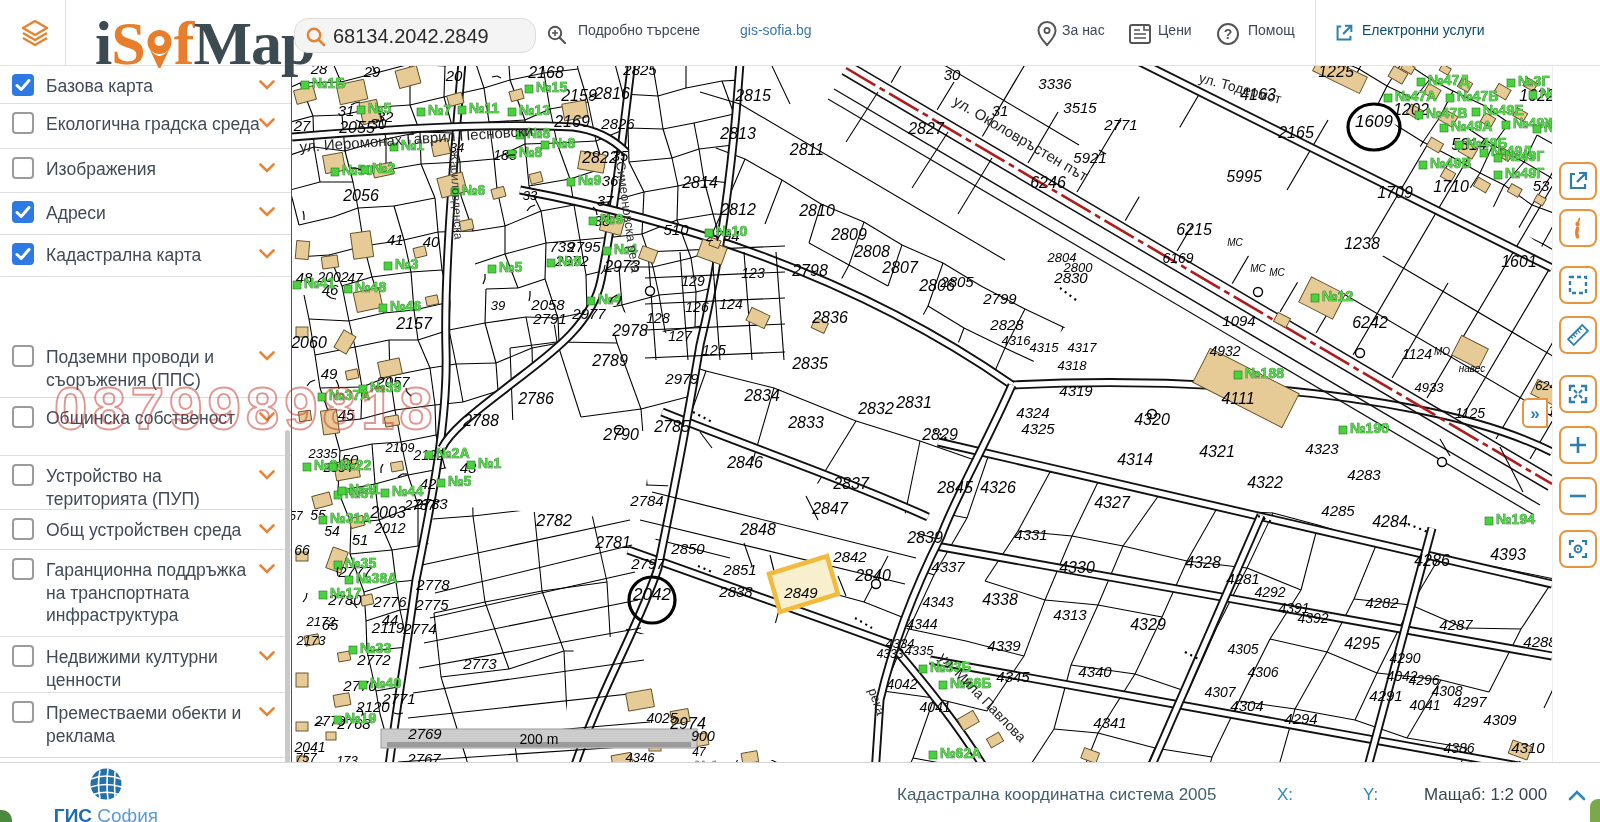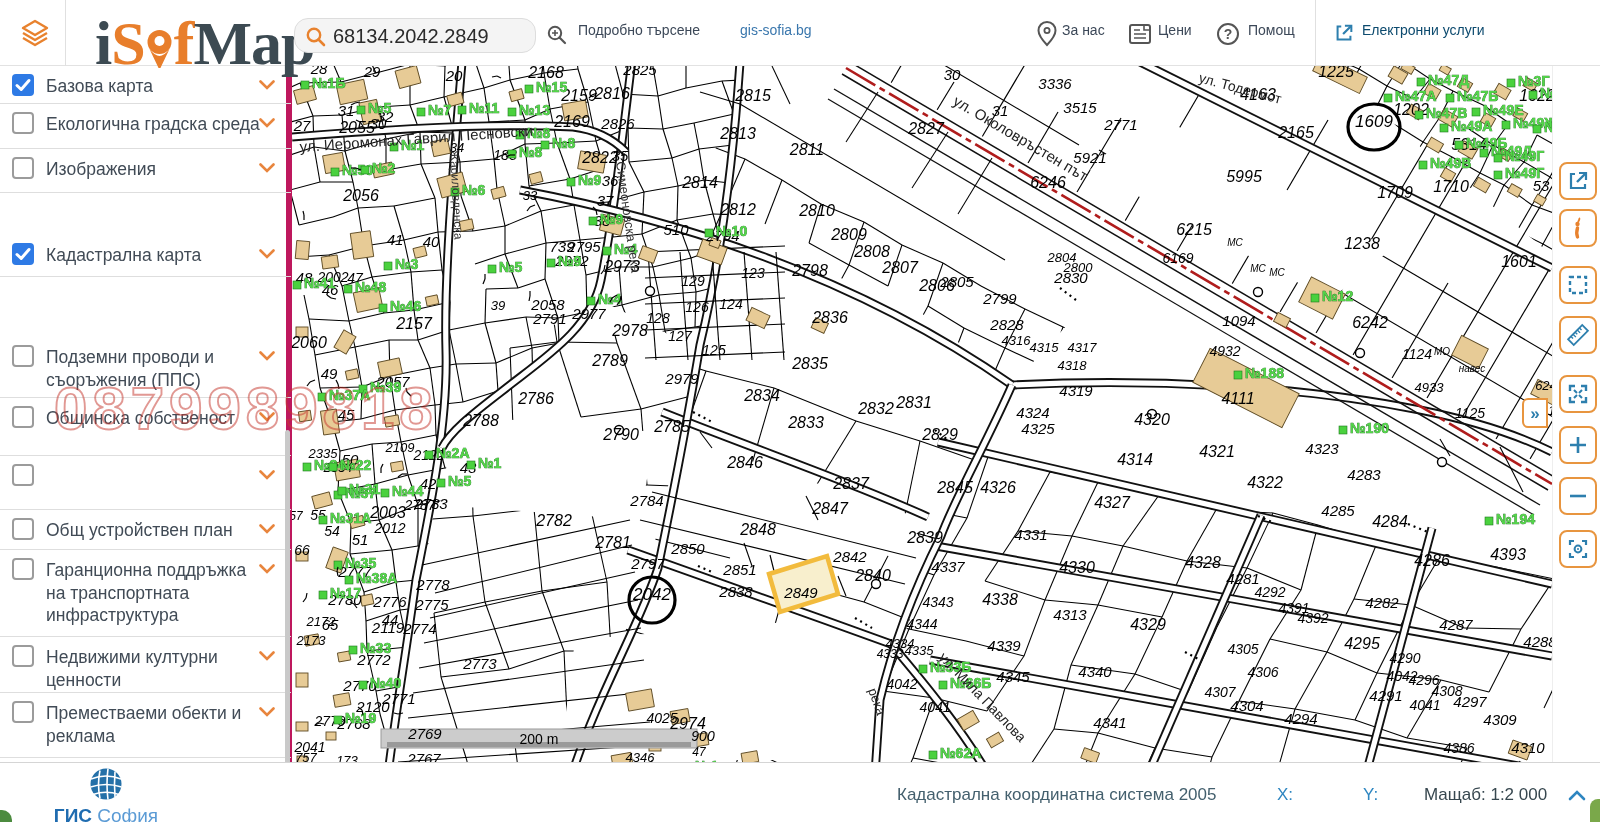--- a/index.html
+++ b/index.html
@@ -8,21 +8,21 @@
 .hdr .vdiv{position:absolute;top:0;width:1px;height:66px;background:#e0e0e0}
 .layers{position:absolute;left:20px;top:19px}
 .logo{position:absolute;left:95px;top:8px;font-family:"Liberation Serif",serif;font-weight:bold;font-size:62px;color:#3c4a52;letter-spacing:-1px}
 .logo .o{color:#e87e2b}
 .sbox{position:absolute;left:294px;top:18px;width:242px;height:35px;background:#f4f4f4;border:1px solid #ddd;border-radius:14px}
 .sbox .txt{position:absolute;left:38px;top:6px;font-size:20px;color:#2b2b2b}
 .hitem{position:absolute;top:22px;font-size:14px;color:#3c4858}
 .blue{color:#0c4a6e}
 .bold{font-weight:normal}
 
-.side{position:absolute;left:0;top:66px;width:292px;height:696px;background:#fff;border-right:6px solid #be185d;z-index:20}
+.side{position:absolute;left:0;top:66px;width:292px;height:696px;background:#fff;border-right:1px solid #be185d;z-index:20}
 .srow{position:absolute;left:0;width:291px;border-bottom:1px solid #dedede}
 .cb{position:absolute;left:12px;top:8px;width:22px;height:22px;display:block}
 .cb.off{border:2px solid #9b9b9b;border-radius:4px;background:#fff}
 .slab{position:absolute;left:46px;top:9px;font-size:17.5px;line-height:22.5px;color:#414b56}
 .chev{position:absolute;right:16px;top:14px}
 .sbar{position:absolute;left:285px;top:364px;width:5px;height:392px;background:#c9c9c9;border-radius:3px}
 
 .ftr{position:absolute;left:0;top:762px;width:1600px;height:60px;background:#fff;border-top:1px solid #d5d5d5;z-index:30}
 .fitem{position:absolute;top:22px;font-size:17px;color:#44606e}
 .gis{position:absolute;left:46px;top:0px;width:120px;text-align:center}
@@ -2433,20 +2433,30 @@
         <path d="M1.5 1.5 L8 8 L14.5 1.5" fill="none" stroke="#e8853d" stroke-width="2.6" stroke-linecap="round"></path>
       </svg>
     </div>
     <div class="srow" style="top:83px;height:44px">
       <span class="cb off"></span>
       <div class="slab">Изображения</div>
       <svg class="chev" width="16" height="10" viewBox="0 0 16 10">
         <path d="M1.5 1.5 L8 8 L14.5 1.5" fill="none" stroke="#e8853d" stroke-width="2.6" stroke-linecap="round"></path>
       </svg>
     </div>
+    <div class="srow" style="top:127px;height:42px">
+      <span class="cb on"><svg width="22" height="22" viewBox="0 0 22 22">
+          <rect width="22" height="22" rx="4" fill="#2e7ae5"></rect>
+          <path d="M5 11.5 L9.2 15.5 L17 6.5" fill="none" stroke="#fff" stroke-width="3" stroke-linecap="round" stroke-linejoin="round"></path>
+        </svg></span>
+      <div class="slab">Адреси</div>
+      <svg class="chev" width="16" height="10" viewBox="0 0 16 10">
+        <path d="M1.5 1.5 L8 8 L14.5 1.5" fill="none" stroke="#e8853d" stroke-width="2.6" stroke-linecap="round"></path>
+      </svg>
+    </div>
     <div class="srow" style="top:169px;height:42px">
       <span class="cb on"><svg width="22" height="22" viewBox="0 0 22 22">
           <rect width="22" height="22" rx="4" fill="#2e7ae5"></rect>
           <path d="M5 11.5 L9.2 15.5 L17 6.5" fill="none" stroke="#fff" stroke-width="3" stroke-linecap="round" stroke-linejoin="round"></path>
         </svg></span>
       <div class="slab">Кадастрална карта</div>
       <svg class="chev" width="16" height="10" viewBox="0 0 16 10">
         <path d="M1.5 1.5 L8 8 L14.5 1.5" fill="none" stroke="#e8853d" stroke-width="2.6" stroke-linecap="round"></path>
       </svg>
     </div>
@@ -2459,27 +2469,28 @@
     </div>
     <div class="srow" style="top:332px;height:58px">
       <span class="cb off"></span>
       <div class="slab">Общинска собственост</div>
       <svg class="chev" width="16" height="10" viewBox="0 0 16 10">
         <path d="M1.5 1.5 L8 8 L14.5 1.5" fill="none" stroke="#e8853d" stroke-width="2.6" stroke-linecap="round"></path>
       </svg>
     </div>
     <div class="srow" style="top:390px;height:54px">
       <span class="cb off"></span>
+      <div class="slab">Устройство на<br>територията (ПУП)</div>
       <svg class="chev" width="16" height="10" viewBox="0 0 16 10">
         <path d="M1.5 1.5 L8 8 L14.5 1.5" fill="none" stroke="#e8853d" stroke-width="2.6" stroke-linecap="round"></path>
       </svg>
     </div>
     <div class="srow" style="top:444px;height:40px">
       <span class="cb off"></span>
-      <div class="slab">Общ устройствен план</div>
+      <div class="slab">Общ устройствен среда</div>
       <svg class="chev" width="16" height="10" viewBox="0 0 16 10">
         <path d="M1.5 1.5 L8 8 L14.5 1.5" fill="none" stroke="#e8853d" stroke-width="2.6" stroke-linecap="round"></path>
       </svg>
     </div>
     <div class="srow" style="top:484px;height:87px">
       <span class="cb off"></span>
       <div class="slab">Гаранционна поддръжка<br>на транспортната<br>инфраструктура</div>
       <svg class="chev" width="16" height="10" viewBox="0 0 16 10">
         <path d="M1.5 1.5 L8 8 L14.5 1.5" fill="none" stroke="#e8853d" stroke-width="2.6" stroke-linecap="round"></path>
       </svg>

